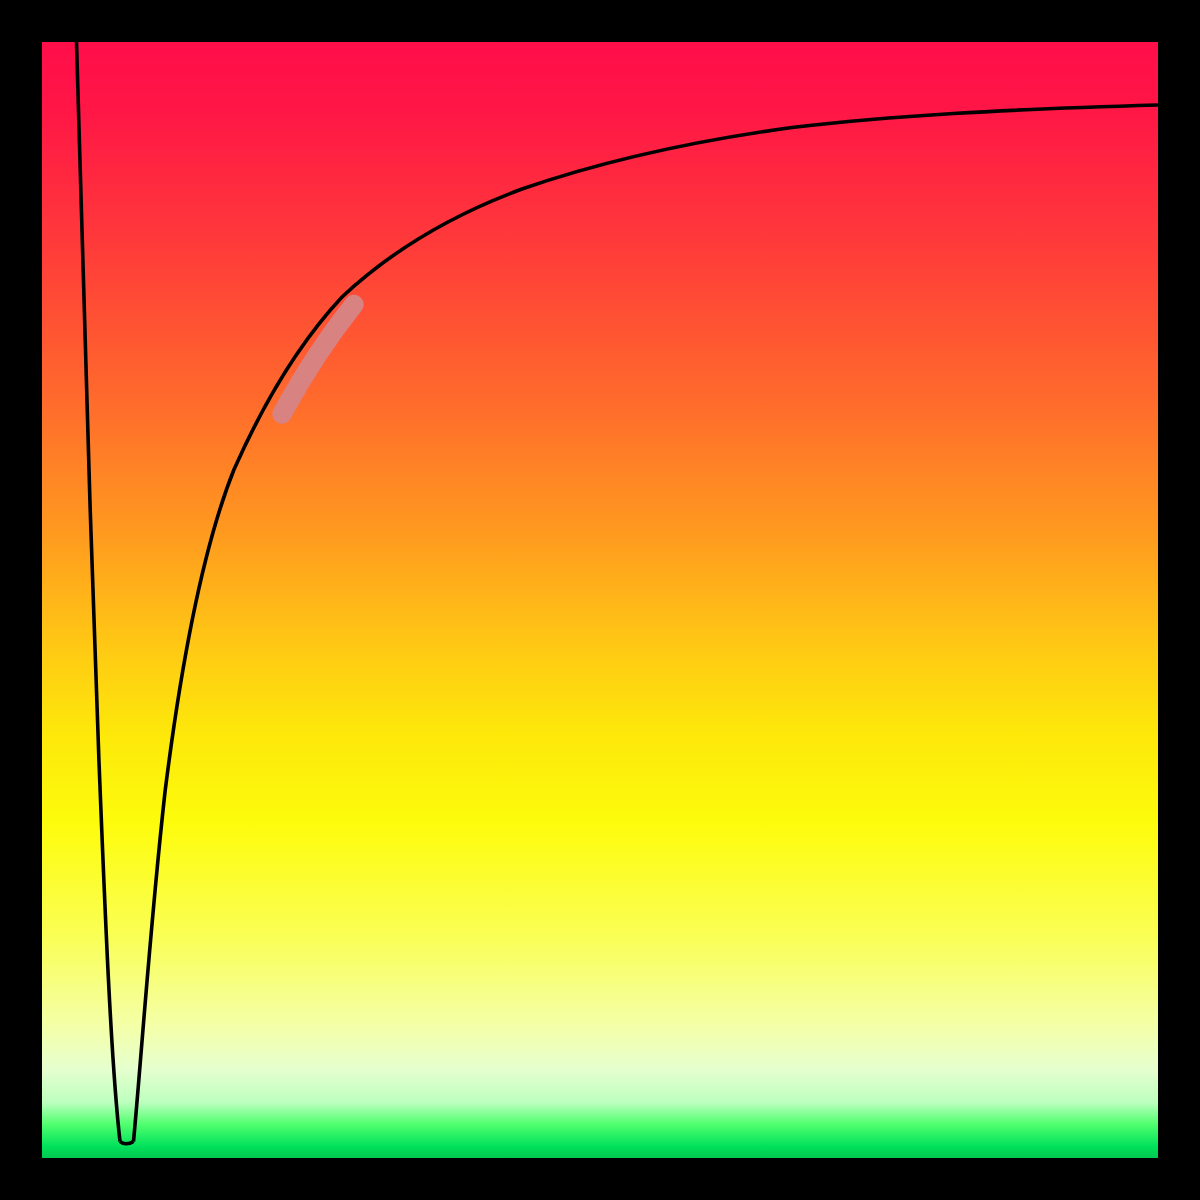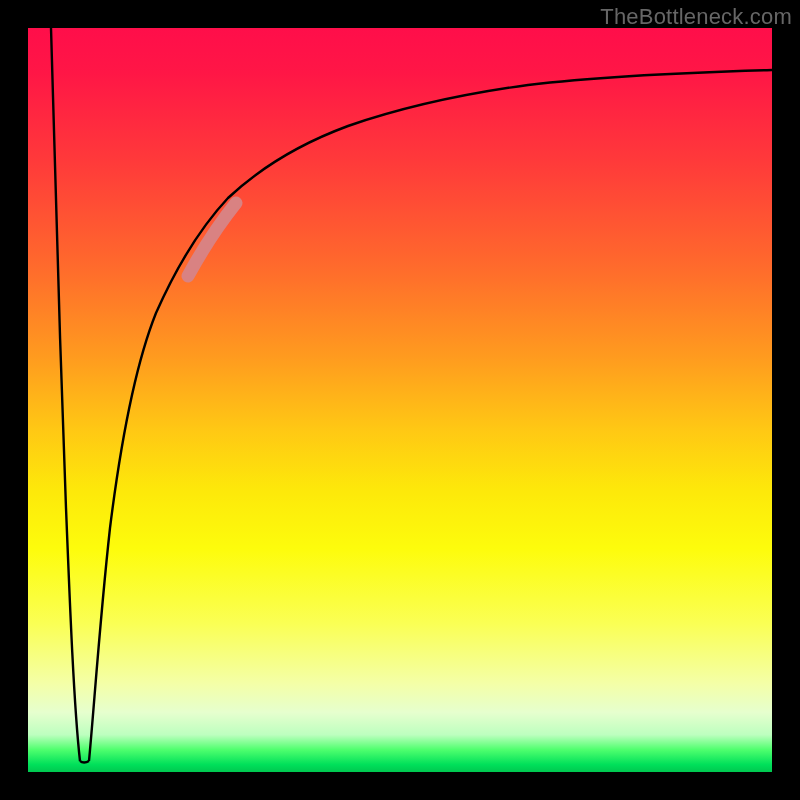--- a/index.html
+++ b/index.html
@@ -85,14 +85,13 @@
       <path d="M 61 733
                C 66 680, 72 590, 82 500
                C 92 420, 106 340, 128 285
                C 148 240, 172 200, 200 170
                C 232 140, 274 115, 320 98
                C 372 80, 434 66, 500 57
                C 566 49, 640 45, 744 42" fill="none" stroke="#000" stroke-width="2.4"></path>
     </svg>
   </div>
 
-  <div class="watermark">TheBottleneck.com</div>
 </div>
 
 </body></html>

